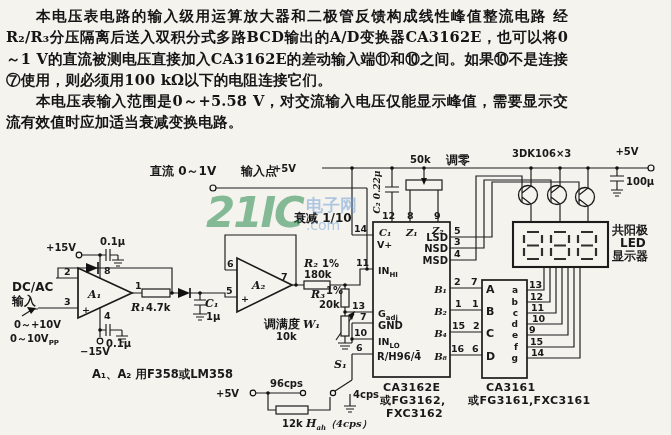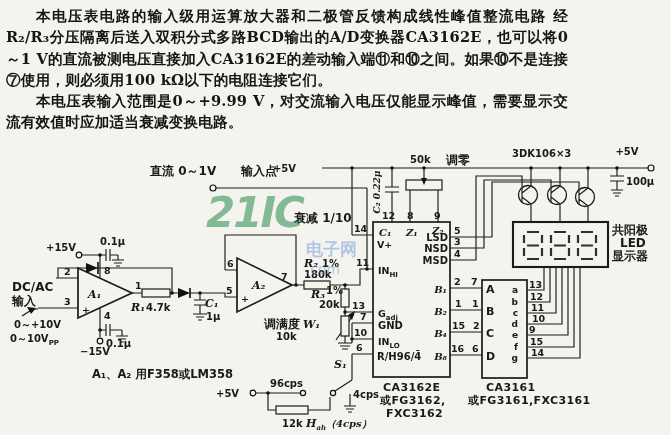--- a/index.html
+++ b/index.html
@@ -21,29 +21,29 @@
   .sg path{stroke:#2e2e2e;stroke-width:2.2;fill:none;}
   .dot{fill:#111;}
   .term{fill:#f4f3ee;stroke:#111;stroke-width:1.2;}
   .di{fill:#111;stroke:none;}
   .tc{fill:none;stroke:#1b1b1b;stroke-width:1.3;}
   .wm{position:absolute;left:206px;top:194px;display:flex;align-items:flex-start;opacity:.5;pointer-events:none;}
   .wm-brand{font-family:"DejaVu Sans","Liberation Sans",sans-serif;font-size:42px;line-height:.9;
             font-weight:700;font-style:italic;color:#15803d;letter-spacing:-2px;}
   .wm-right{display:flex;flex-direction:column;margin-left:3px;color:#6d9bd6;
             font-family:"DejaVu Sans","Liberation Sans",sans-serif;}
-  .wm-site{font-size:17px;font-weight:700;margin-top:44px;}
+  .wm-site{font-size:17px;font-weight:700;}
   .wm-dom{font-size:14px;font-weight:400;}
 </style>
 </head>
 <body>
 
 <div class="doc">
   <p>本电压表电路的输入级用运算放大器和二极管反馈构成线性峰值整流电路 经R₂/R₃分压隔离后送入双积分式多路BCD输出的A/D变换器CA3162E，也可以将0～1 V的直流被测电压直接加入CA3162E的差动输入端⑪和⑩之间。如果⑩不是连接⑦使用，则必须用100 kΩ以下的电阻连接它们。</p>
-  <p>本电压表输入范围是0～+9.99 V，对交流输入电压仅能显示峰值，需要显示交流有效值时应加适当衰减变换电路。</p>
+  <p>本电压表输入范围是0～+5.58 V，对交流输入电压仅能显示峰值，需要显示交流有效值时应加适当衰减变换电路。</p>
 </div>
 
 <svg width="671" height="295" viewBox="0 0 671 295">
 
   <g class="w">
     <path d="M56,138 H78 M38,168 H78 M58,138 V128 H172 V153
              M100,138 V115 M82,115 H106 M110,115 H118 M118,115 V120
              M100,167 V197 M100,190 H106 M110,190 H122 M122,190 V196
              M132,153 H142 M170,153 H178 M190,153 H225 V157 H237
              M200,153 V160 M200,165 V174

